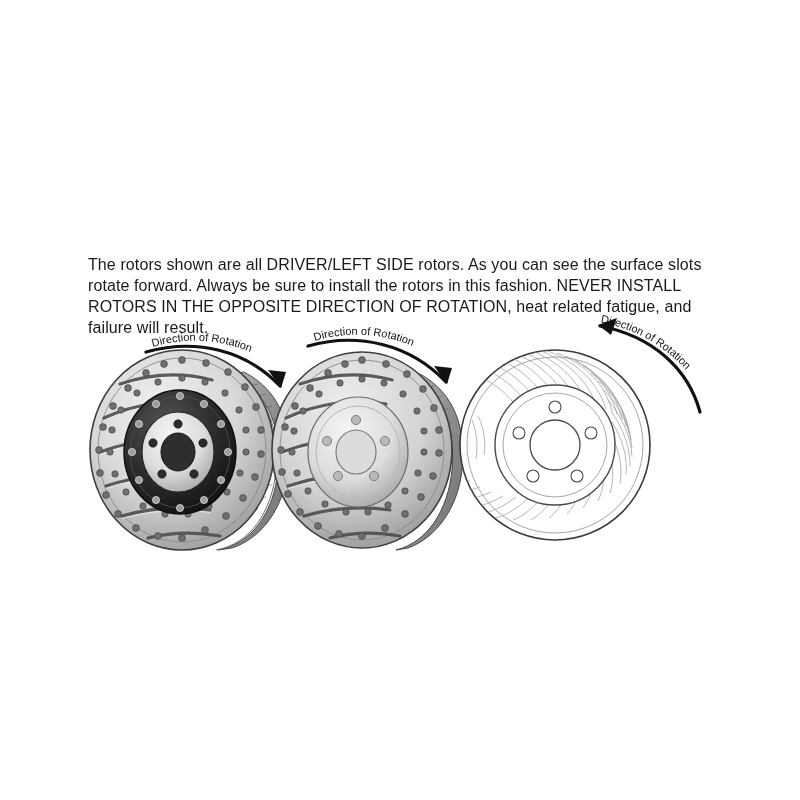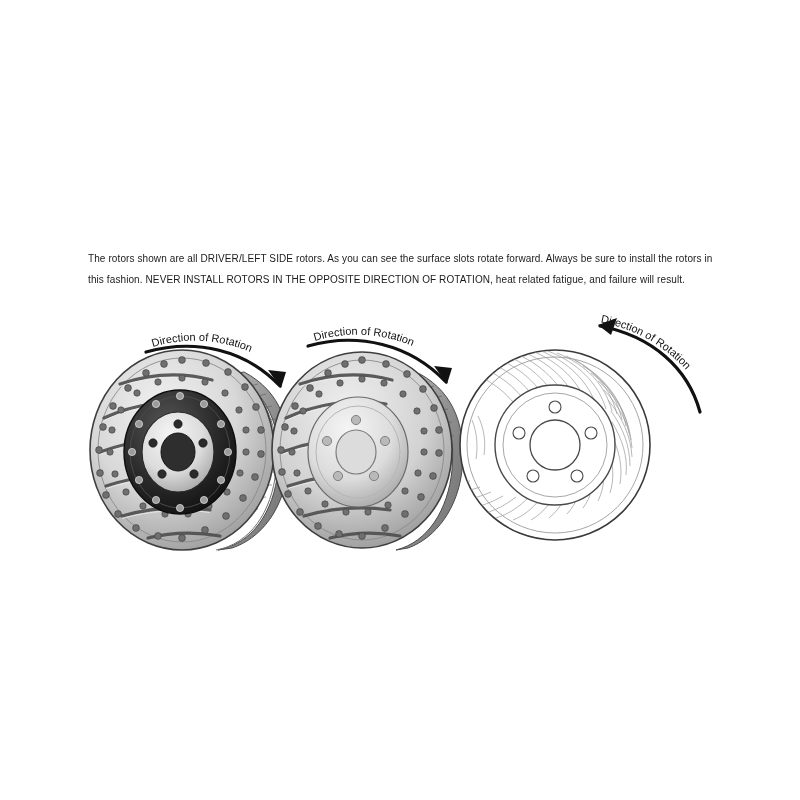--- a/index.html
+++ b/index.html
@@ -13,21 +13,21 @@
     height: 800px;
     background: #ffffff;
     overflow: hidden;
     font-family: "Liberation Sans", sans-serif;
   }
   #caption {
     position: absolute;
     left: 88px;
     top: 238px;
     width: 628px;
-    font-size: 10px;
+    font-size: 16px;
     line-height: 21px;
     color: #1a1a1a;
     letter-spacing: 0.1px;
   }
   #diagram {
     position: absolute;
     left: 0;
     top: 300px;
     width: 800px;
     height: 300px;

